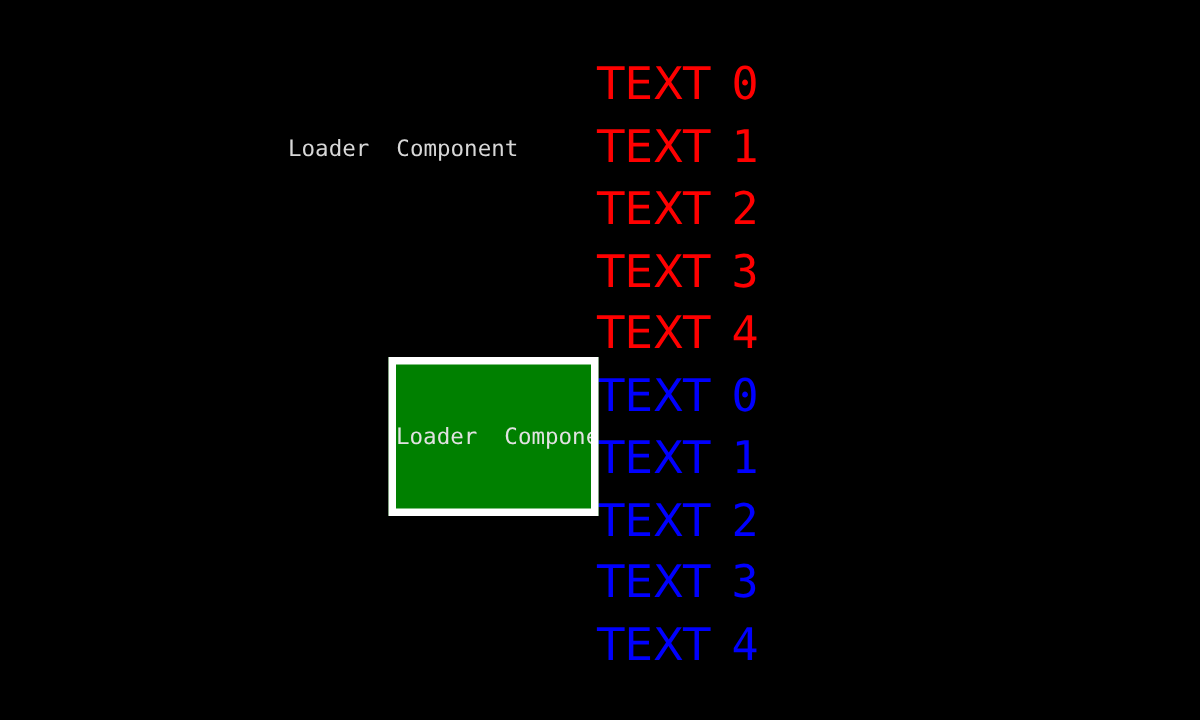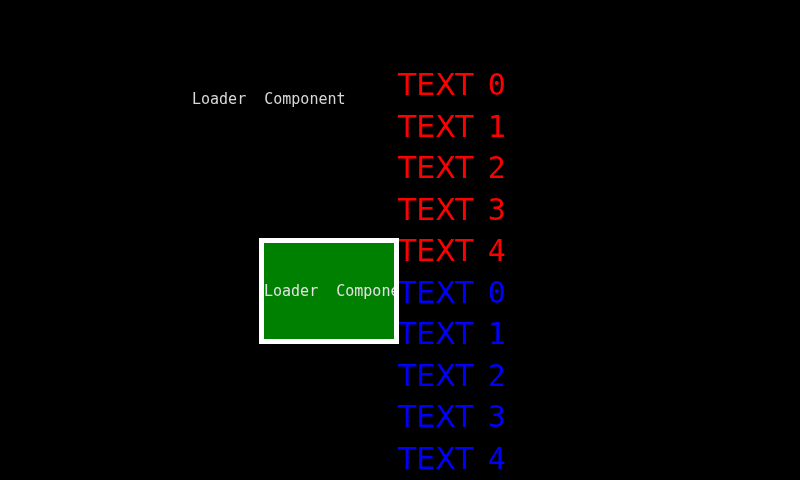--- a/index.html
+++ b/index.html
@@ -29,21 +29,20 @@
     white-space: pre;
     letter-spacing: 0px;
   }
 
   
   .text-column {
     position: absolute;
     left: 398px;
     top: 36px;
     width: 180px;
-    margin-top: 28px;
   }
   .text-row {
     height: 41.5px;
     line-height: 41.5px;
     font-family: "DejaVu Sans", "Liberation Sans", sans-serif;
     font-size: 30px;
     white-space: pre;
   }
   .text-row .word {
     font-family: "DejaVu Sans", "Liberation Sans", sans-serif;

